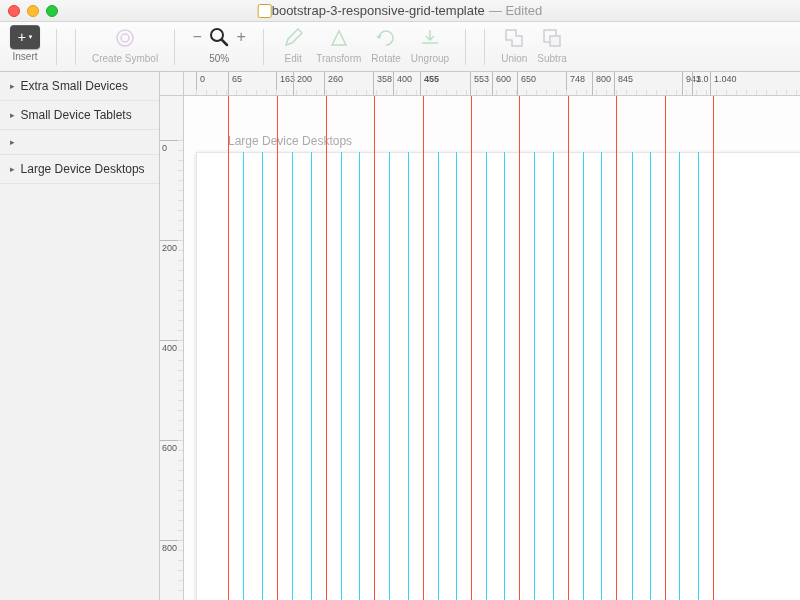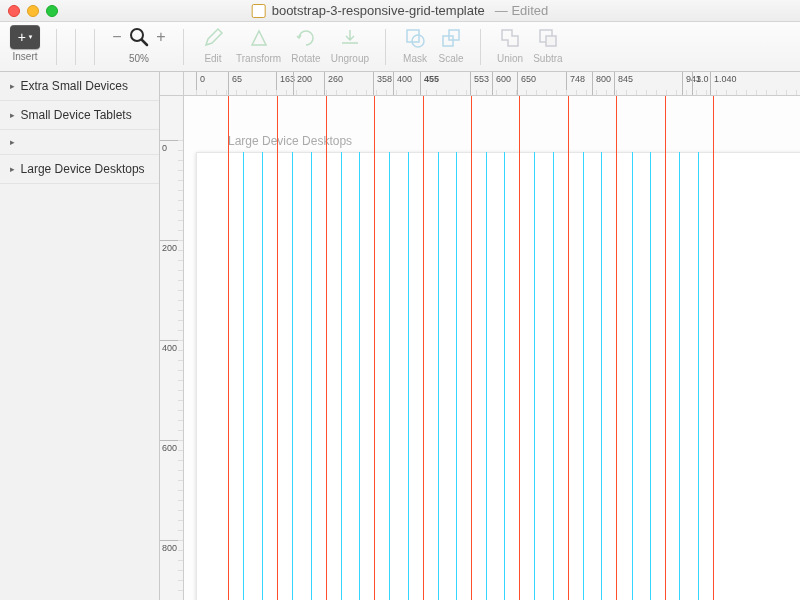--- a/index.html
+++ b/index.html
@@ -5,21 +5,21 @@
 * { margin: 0; padding: 0; box-sizing: border-box; font-family: -apple-system, "Helvetica Neue", Arial, sans-serif; }
 html, body { width: 800px; height: 600px; overflow: hidden; background: #fff; }
 
 
 .titlebar { height: 22px; background: linear-gradient(#f7f7f7,#ececec); border-bottom: 1px solid #d6d6d6; display: flex; align-items: center; padding: 0 8px; position: relative; }
 .traffic { display: flex; gap: 7px; }
 .dot { width: 12px; height: 12px; border-radius: 50%; }
 .dot.red { background: #ff5f57; border: 0.5px solid #e14138; }
 .dot.yellow { background: #febc2e; border: 0.5px solid #dfa023; }
 .dot.green { background: #28c840; border: 0.5px solid #1bac2c; }
-.titletext { position: absolute; left: 50%; transform: translateX(-50%); font-size: 13px; color: #4a4a4a; display: flex; align-items: center; gap: 6px; }
+.titletext { position: absolute; left: 50%; transform: translateX(-50%); font-size: 13px; color: #4a4a4a; display: flex; align-items: center; gap: 0; }
 .doc-icon { width: 14px; height: 14px; background: #fff; border: 1px solid #d0a030; border-radius: 2px; display: inline-block; }
 .edited { color: #9a9a9a; margin-left: 4px; }
 
 
 .toolbar { height: 50px; background: linear-gradient(#fcfcfc,#f3f3f3); border-bottom: 1px solid #c9c9c9; display: flex; align-items: flex-start; padding: 3px 10px 0 10px; gap: 14px; }
 .tgroup { display: flex; gap: 10px; }
 .tbtn { display: flex; flex-direction: column; align-items: center; gap: 2px; font-size: 10px; color: #737373; cursor: default; }
 .tbtn.disabled { opacity: 0.55; }
 .ticon { width: 26px; height: 26px; display: flex; align-items: center; justify-content: center; }
 .insert-btn { width: 30px; height: 24px; background: #4b4b4b; border-radius: 4px; display:flex; align-items:center; justify-content:center; color:#fff; font-size:14px; box-shadow: 0 1px 1px rgba(0,0,0,0.3), inset 0 1px 0 rgba(255,255,255,0.15);}
@@ -86,20 +86,29 @@
 
 <div class="toolbar">
   <div class="tbtn">
     <div class="insert-btn">+</div>
     <span>Insert</span>
   </div>
   <div class="sep"></div>
 
   <div class="sep"></div>
 
+  <div class="tbtn disabled">
+    <div class="ticon">
+        <svg width="22" height="22">
+          <circle cx="11" cy="11" r="8" fill="none" stroke="#caa8d8" stroke-width="1.5"></circle>
+          <path d="M7 11 A4 4 0 0 1 15 11 A4 4 0 0 1 7 11" fill="none" stroke="#caa8d8" stroke-width="1.5"></path>
+        </svg>
+      </div>
+    <span>Create Symbol</span>
+  </div>
   <div class="sep"></div>
 
   <div class="zoom-group">
     <div class="zoom-row">
       <span class="zoom-sign">−</span>
       <span class="mag">
           <svg width="20" height="20">
             <circle cx="8" cy="8" r="6" fill="none" stroke="#2a2a2a" stroke-width="2"></circle>
             <line x1="13" y1="13" x2="18" y2="18" stroke="#2a2a2a" stroke-width="2.5" stroke-linecap="round"></line>
           </svg>
@@ -140,40 +149,20 @@
       <div class="ticon">
           <svg width="22" height="22">
             <path d="M3 16 L19 16 M11 3 L11 13 M7 9 L11 13 L15 9" fill="none" stroke="#8bc99a" stroke-width="1.5"></path>
           </svg>
         </div>
       <span>Ungroup</span>
     </div>
   </div>
   <div class="sep"></div>
 
-  <div class="tgroup">
-    <div class="tbtn disabled">
-      <div class="ticon">
-          <svg width="22" height="22">
-            <rect x="3" y="3" width="12" height="12" fill="none" stroke="#7fbfe0" stroke-width="1.5"></rect>
-            <circle cx="14" cy="14" r="6" fill="none" stroke="#7fbfe0" stroke-width="1.5"></circle>
-          </svg>
-        </div>
-      <span>Mask</span>
-    </div>
-    <div class="tbtn disabled">
-      <div class="ticon">
-          <svg width="22" height="22">
-            <rect x="3" y="9" width="10" height="10" fill="none" stroke="#7fbfe0" stroke-width="1.5"></rect>
-            <rect x="9" y="3" width="10" height="10" fill="none" stroke="#7fbfe0" stroke-width="1.5"></rect>
-          </svg>
-        </div>
-      <span>Scale</span>
-    </div>
-  </div>
   <div class="sep"></div>
 
   <div class="tgroup">
     <div class="tbtn disabled">
       <div class="ticon">
           <svg width="22" height="22">
             <path d="M3 3 H13 V9 H19 V19 H9 V13 H3 Z" fill="none" stroke="#aab" stroke-width="1.5"></path>
           </svg>
         </div>
       <span>Union</span>

